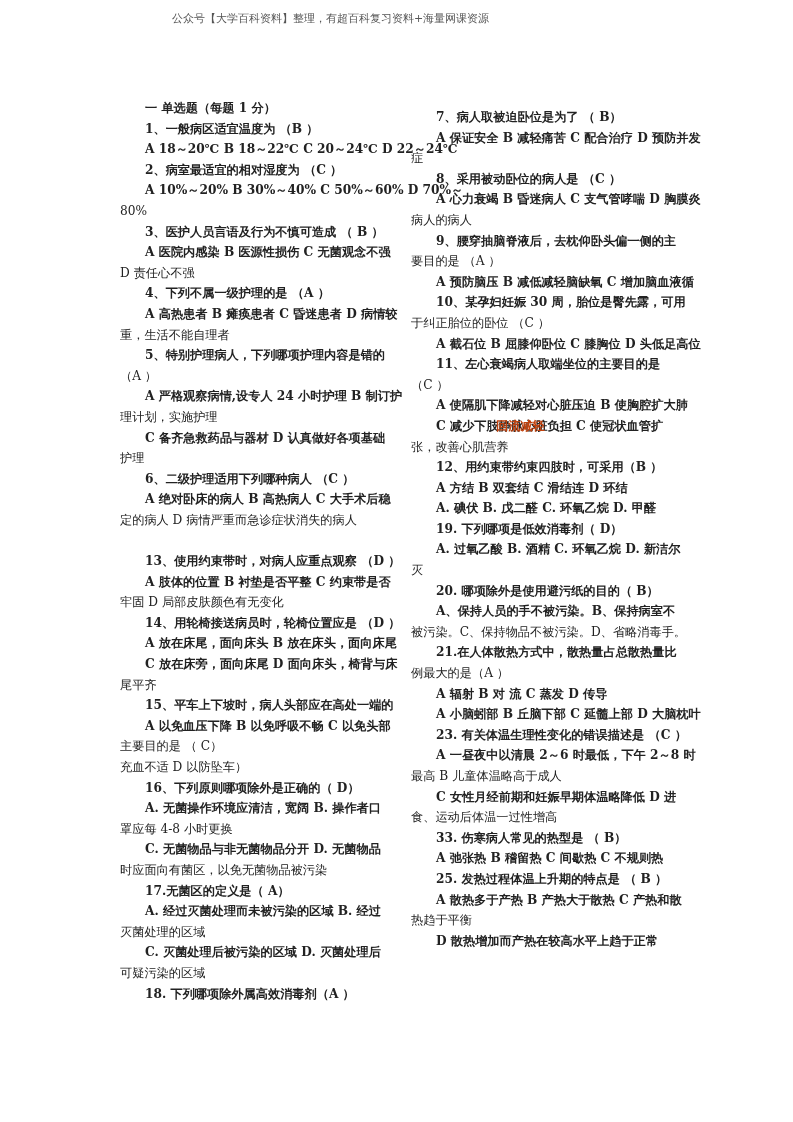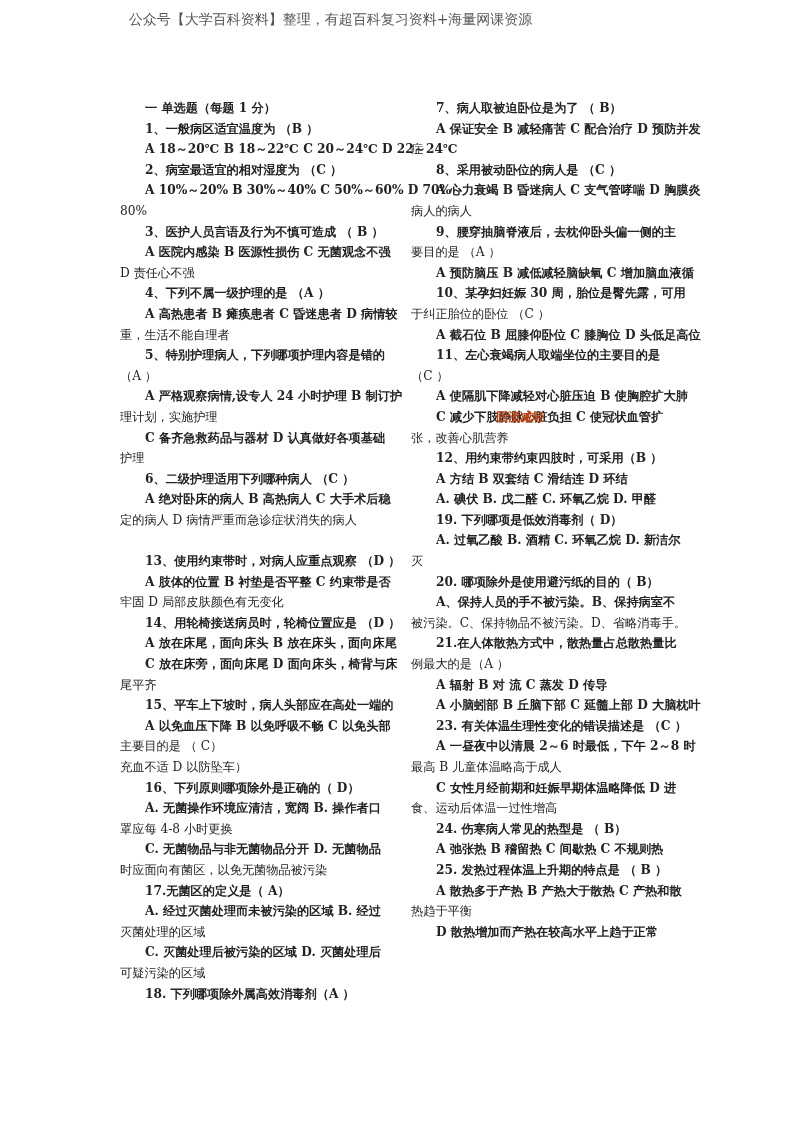--- a/index.html
+++ b/index.html
@@ -1,22 +1,22 @@
 <!DOCTYPE html>
 <html><head>
 <meta charset="utf-8">
 <style>
   html, body { margin: 0; padding: 0; background: #ffffff; }
   body { width: 793px; height: 1122px; position: relative; overflow: hidden;
          font-family: "DejaVu Serif", "Liberation Serif", serif; color: #222; }
   .header { position: absolute; top: 11px; left: 0; width: 641px; text-align: center;
-            font-size: 14px; color: #555; padding-left: 20px; box-sizing: border-box; }
+            font-size: 11px; color: #555; padding-left: 20px; box-sizing: border-box; }
   .col { position: absolute; top: 98px; width: 250px; font-size: 12.2px; line-height: 20.6px; }
   .col.left { left: 120px; }
-  .col.right { left: 411px; }
+  .col.right { left: 411px; margin-top: 9px; }
   .ln { white-space: nowrap; height: 20.6px; }
   .ind { padding-left: 25px; font-weight: bold; }
   .overlap { position: relative; display: inline-block; }
   .overlap .ov2 { position: absolute; left: 60px; top: 0; color: #c2410c; }
 </style>
 </head>
 <body>
 
 <div class="header">公众号【大学百科资料】整理，有超百科复习资料+海量网课资源</div>
 
@@ -99,20 +99,20 @@
       <div class="ln">被污染。C、保持物品不被污染。D、省略消毒手。</div>
       <div class="ln ind">21.在人体散热方式中，散热量占总散热量比</div>
       <div class="ln">例最大的是（A ）</div>
       <div class="ln ind">A  辐射  B 对  流  C  蒸发  D 传导</div>
       <div class="ln ind">A 小脑蚓部 B 丘脑下部 C 延髓上部 D 大脑枕叶</div>
       <div class="ln ind">23. 有关体温生理性变化的错误描述是  （C ）</div>
       <div class="ln ind">A 一昼夜中以清晨 2～6 时最低，下午 2～8 时</div>
       <div class="ln">最高  B  儿童体温略高于成人</div>
       <div class="ln ind">C  女性月经前期和妊娠早期体温略降低  D  进</div>
       <div class="ln">食、运动后体温一过性增高</div>
-      <div class="ln ind">24. 伤寒病人常见的热型是  （ B）</div>
+      <div class="ln ind">33. 伤寒病人常见的热型是  （ B）</div>
       <div class="ln ind">A 弛张热  B  稽留热  C  间歇热  C 不规则热</div>
       <div class="ln ind">25. 发热过程体温上升期的特点是  （ B ）</div>
       <div class="ln ind">A  散热多于产热  B 产热大于散热  C  产热和散</div>
       <div class="ln">热趋于平衡</div>
       <div class="ln ind">D  散热增加而产热在较高水平上趋于正常</div>
     </div>
 </div>
 
 </body></html>

